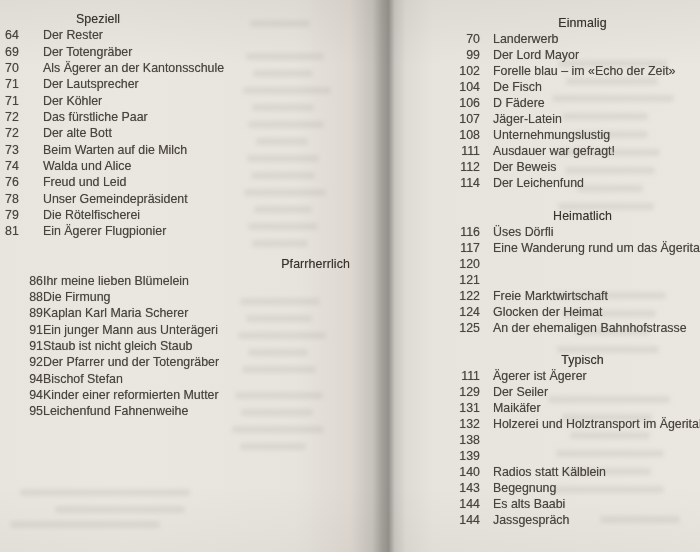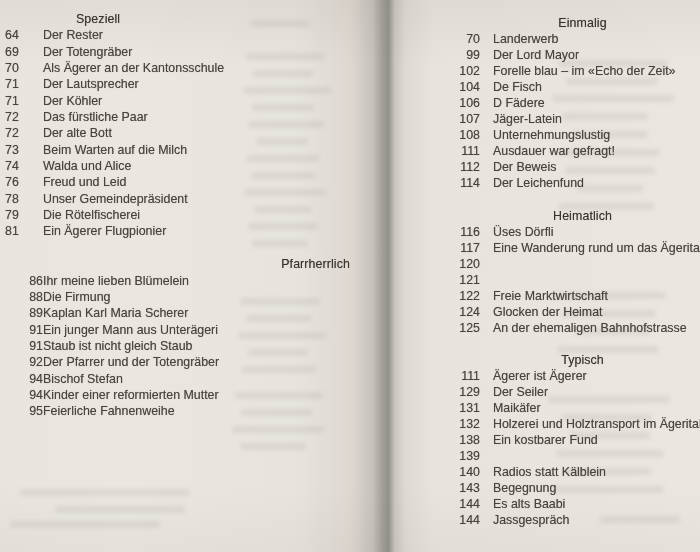--- a/index.html
+++ b/index.html
@@ -194,21 +194,21 @@
         <div class="toc-row">
           <span class="toc-num">94</span>
           <span class="toc-title">Bischof Stefan</span>
         </div>
         <div class="toc-row">
           <span class="toc-num">94</span>
           <span class="toc-title">Kinder einer reformierten Mutter</span>
         </div>
         <div class="toc-row">
           <span class="toc-num">95</span>
-          <span class="toc-title">Feierliche Fahnenweihe</span>
+          <span class="toc-title">Leichenfund Fahnenweihe</span>
         </div>
       </div>
     </div>
   <div class="page page-right" id="right-page">
       <div class="toc-section">
         <div class="toc-heading">Einmalig</div>
         <div class="toc-row">
           <span class="toc-num">70</span>
           <span class="toc-title">Landerwerb</span>
         </div>
@@ -291,21 +291,20 @@
         <div class="toc-row">
           <span class="toc-num">131</span>
           <span class="toc-title">Maikäfer</span>
         </div>
         <div class="toc-row">
           <span class="toc-num">132</span>
           <span class="toc-title">Holzerei und Holztransport im Ägerital</span>
         </div>
         <div class="toc-row">
           <span class="toc-num">138</span>
-          <span class="toc-title">Ein kostbarer Fund</span>
         </div>
         <div class="toc-row">
           <span class="toc-num">139</span>
         </div>
         <div class="toc-row">
           <span class="toc-num">140</span>
           <span class="toc-title">Radios statt Kälblein</span>
         </div>
         <div class="toc-row">
           <span class="toc-num">143</span>

